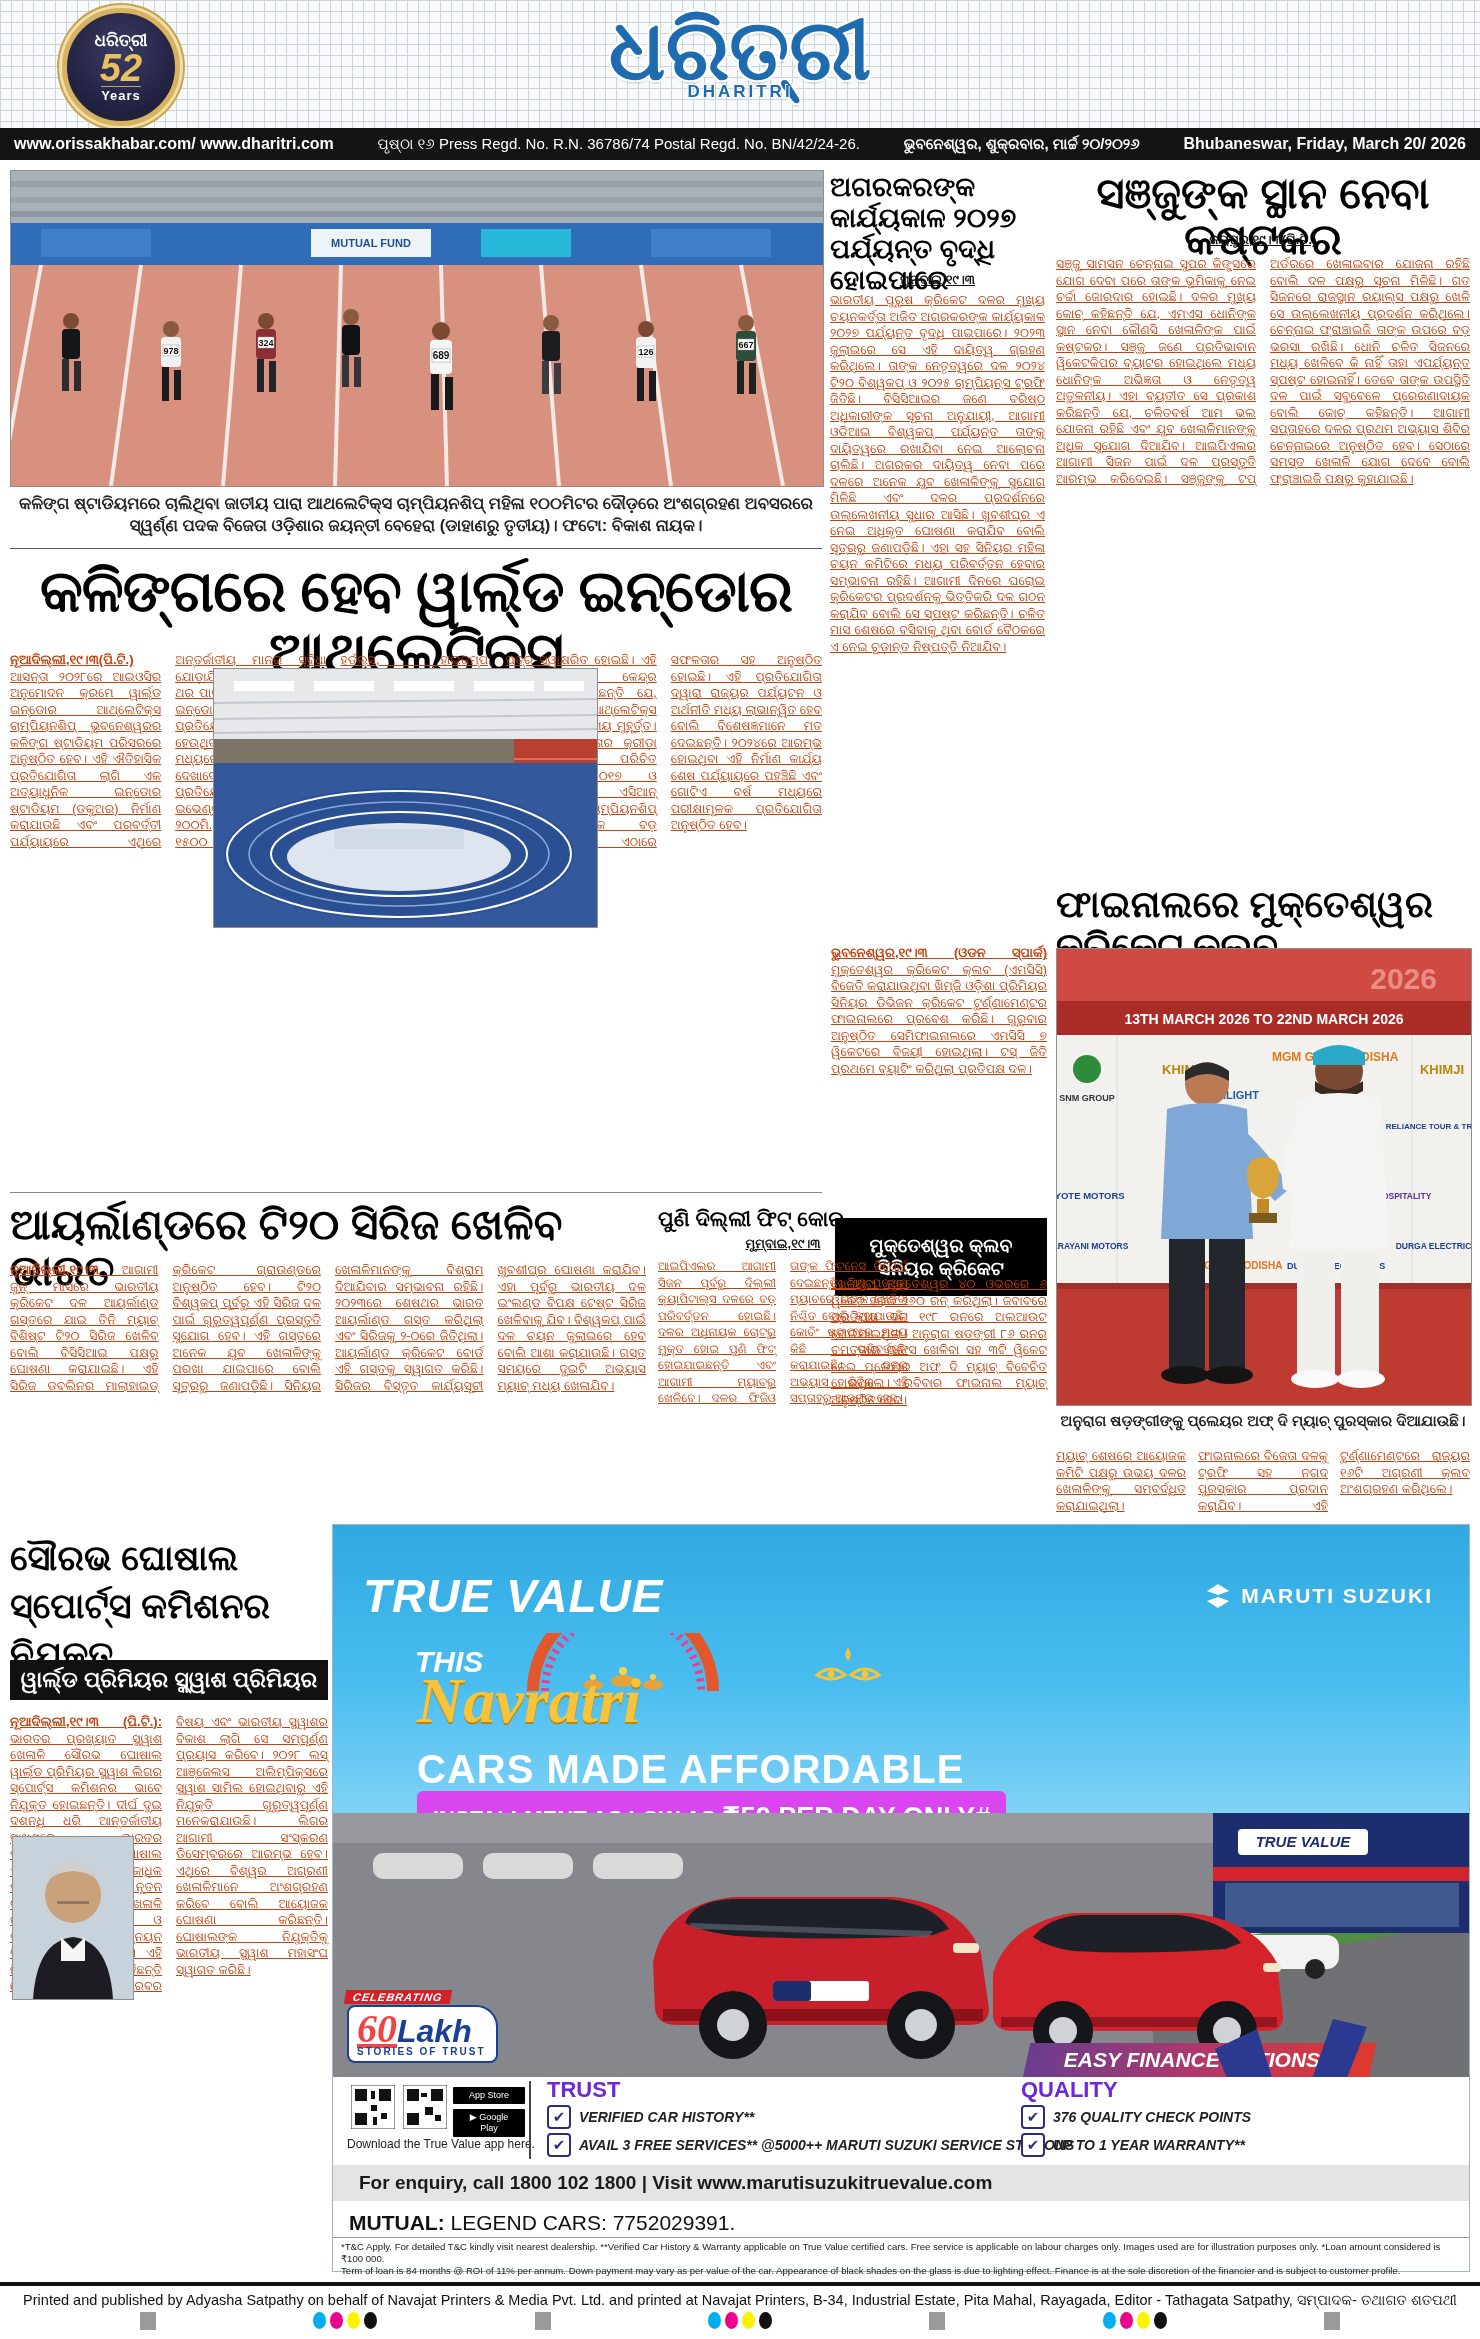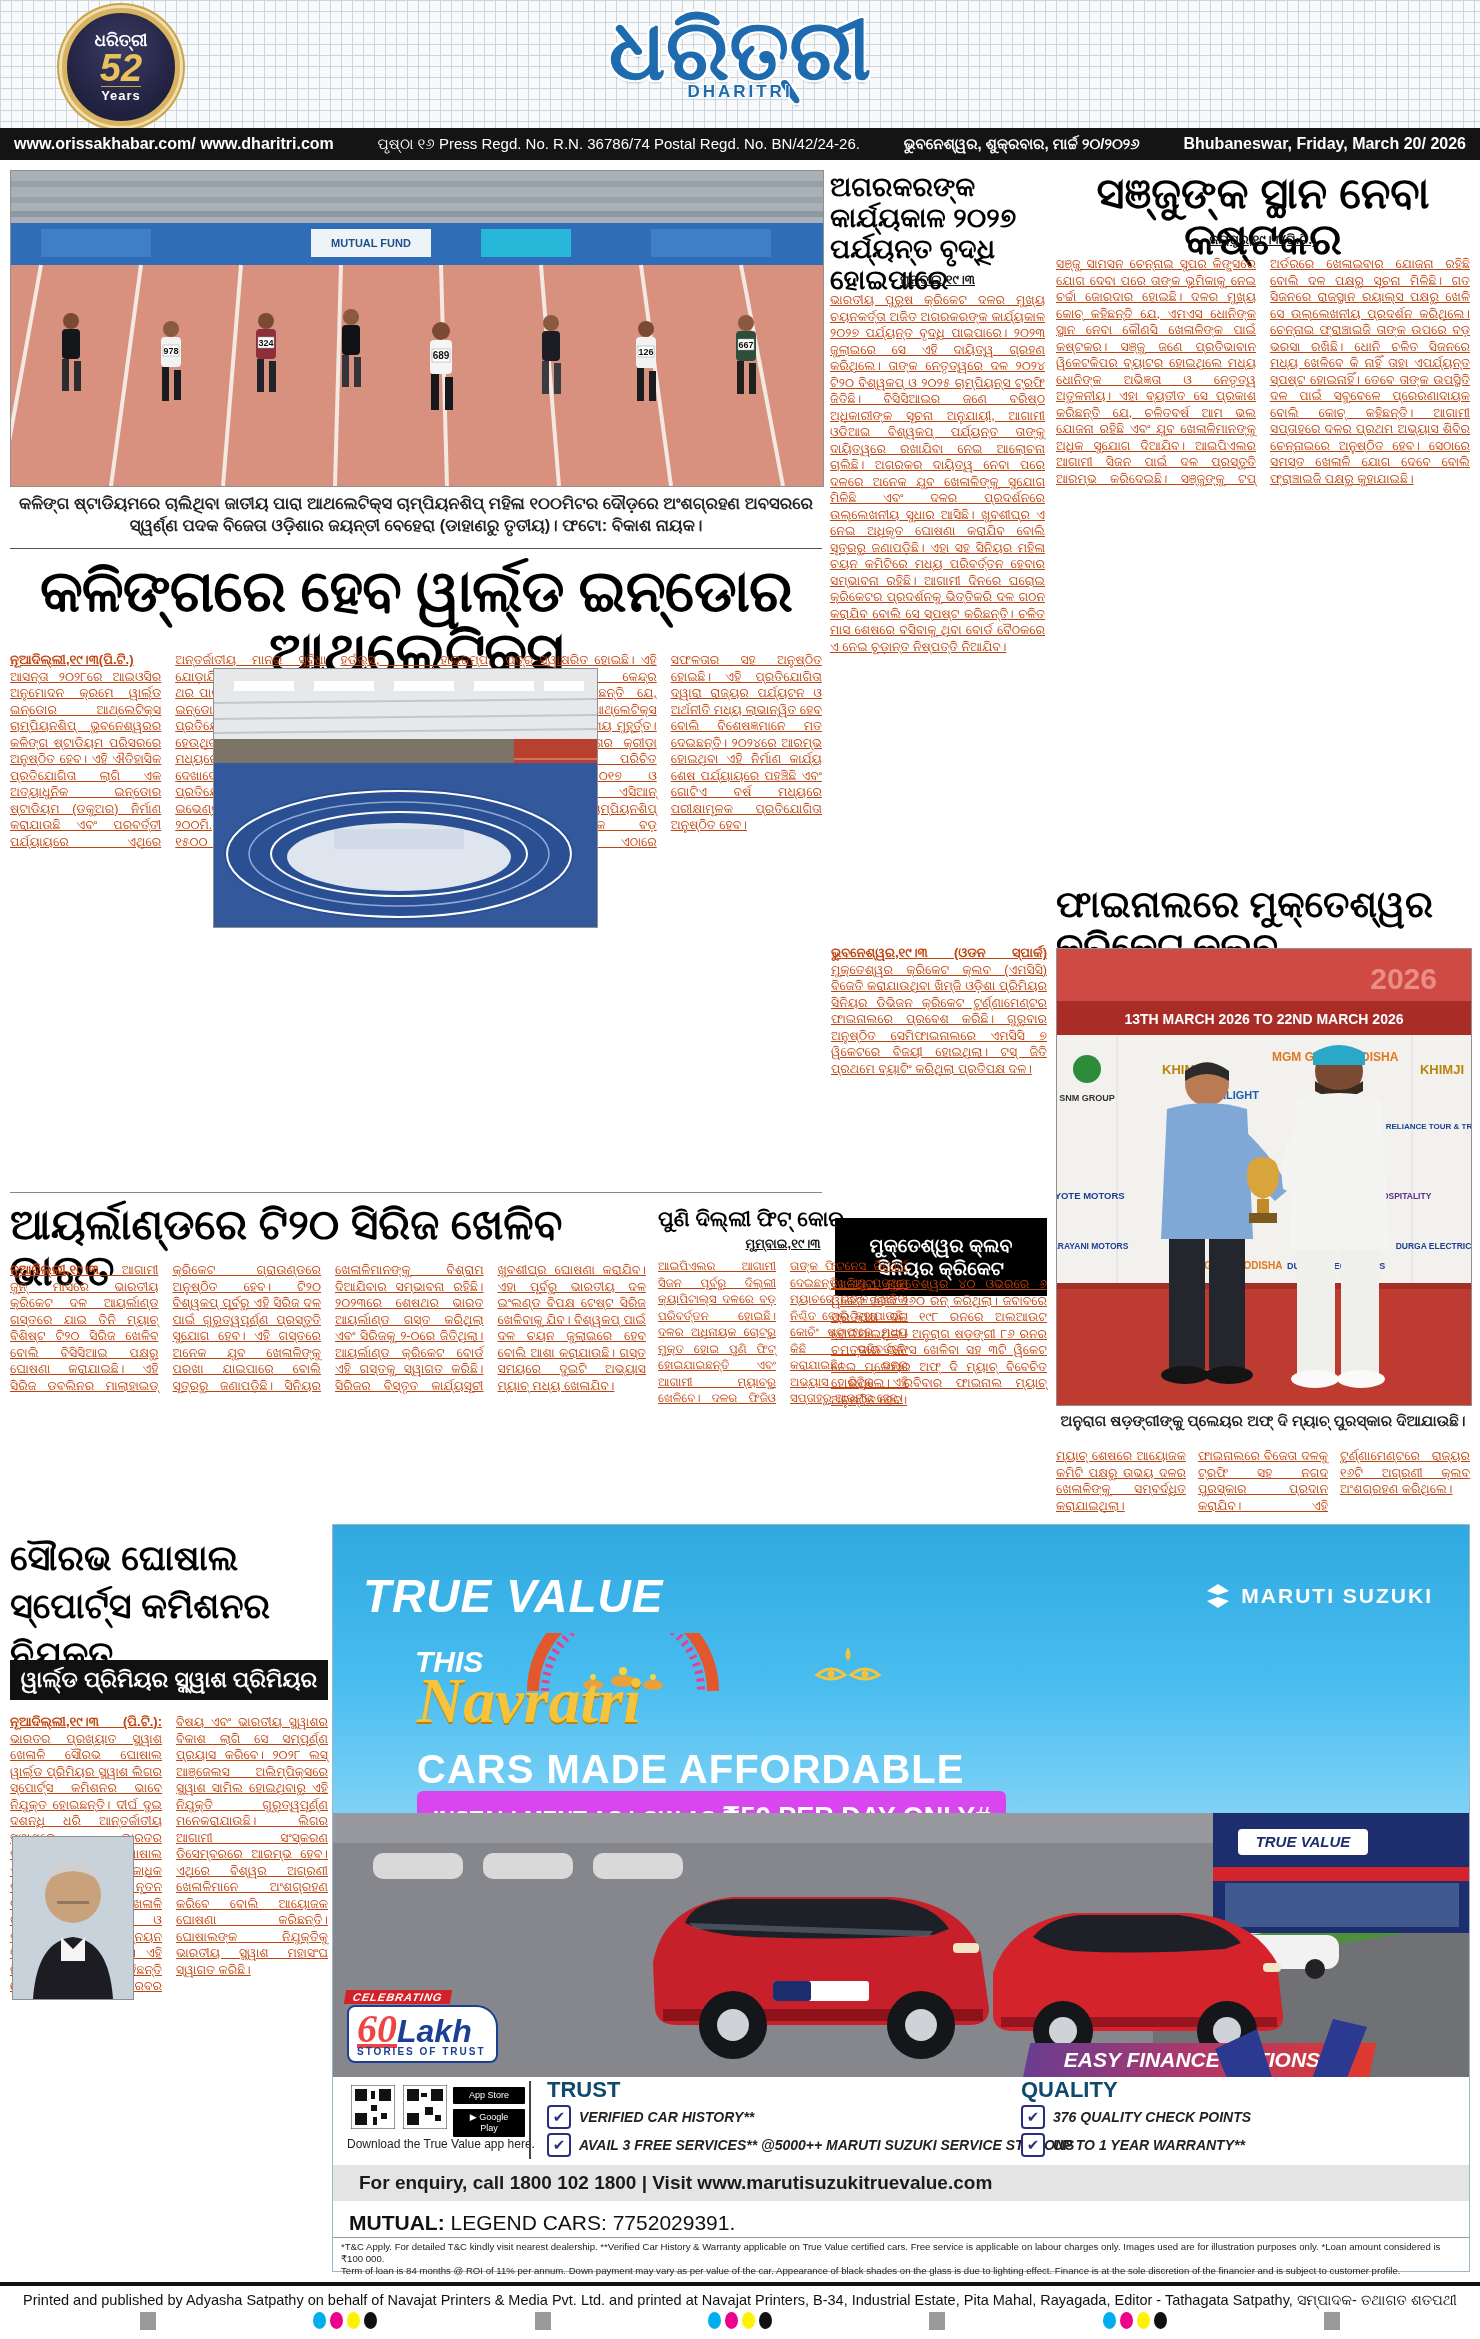--- a/index.html
+++ b/index.html
@@ -68,21 +68,21 @@
   .ribbon>span{display:inline-block;transform:skewX(12deg);}
   .lakh-badge{background:#fff;border:2px solid #1b3f94;border-radius:8px 22px 8px 8px;padding:2px 10px 4px 8px;line-height:1;}
   .lakh-cel{background:#d42027;color:#fff;font-style:italic;font-weight:bold;font-size:11px;letter-spacing:1px;
     display:inline-block;padding:1px 8px;transform:skewX(-10deg);margin-left:-2px;}
   .lakh-60{color:#ef4444;font-weight:bold;font-style:italic;font-size:40px;font-family:"Liberation Serif",serif;text-decoration:underline;}
   .lakh-txt{color:#1b3f94;font-weight:bold;font-style:italic;font-size:32px;}
   .lakh-sub{color:#1b3f94;font-weight:bold;font-size:10px;letter-spacing:2px;text-align:center;margin-top:-2px;}
   .check-row{display:flex;align-items:center;gap:8px;font-style:italic;font-weight:bold;font-size:14px;color:#222;}
   .check-ico{width:20px;height:20px;border:2px solid #2b2e7f;border-radius:4px;color:#2b2e7f;font-size:15px;
     display:flex;align-items:center;justify-content:center;background:#fff;}
-  .sec-title{font-weight:bold;font-size:22px;color:#0c4a6e;}
+  .sec-title{font-weight:bold;font-size:22px;color:#6d28d9;}
   .gray-strip{background:#e4e4e4;color:#1b1b1b;font-weight:bold;font-size:19px;display:flex;align-items:center;padding-left:26px;box-sizing:border-box;}
   .dealer{font-size:21px;color:#111;}
   .tnc{font-size:9.6px;line-height:12px;color:#222;}
   .cert-badge{display:flex;align-items:center;border:2px solid #e0392e;border-radius:6px;overflow:hidden;background:#fff;height:26px;}
   .cert-tv{background:#2b2e7f;color:#fff;font-style:italic;font-weight:bold;font-size:9px;padding:0 6px;line-height:26px;}
   .cert-txt{color:#e0392e;font-weight:bold;font-size:15px;padding:0 7px;}
   .store-badge{background:#000;color:#fff;border-radius:1px;font-size:9px;line-height:11px;padding:3px 7px;text-align:center;}
 
   .footer-rule{left:0;top:2282px;width:1480px;height:4px;background:#111;}
   .footer-txt{left:0;top:2292px;width:1480px;text-align:center;font-size:14.5px;color:#111;}

